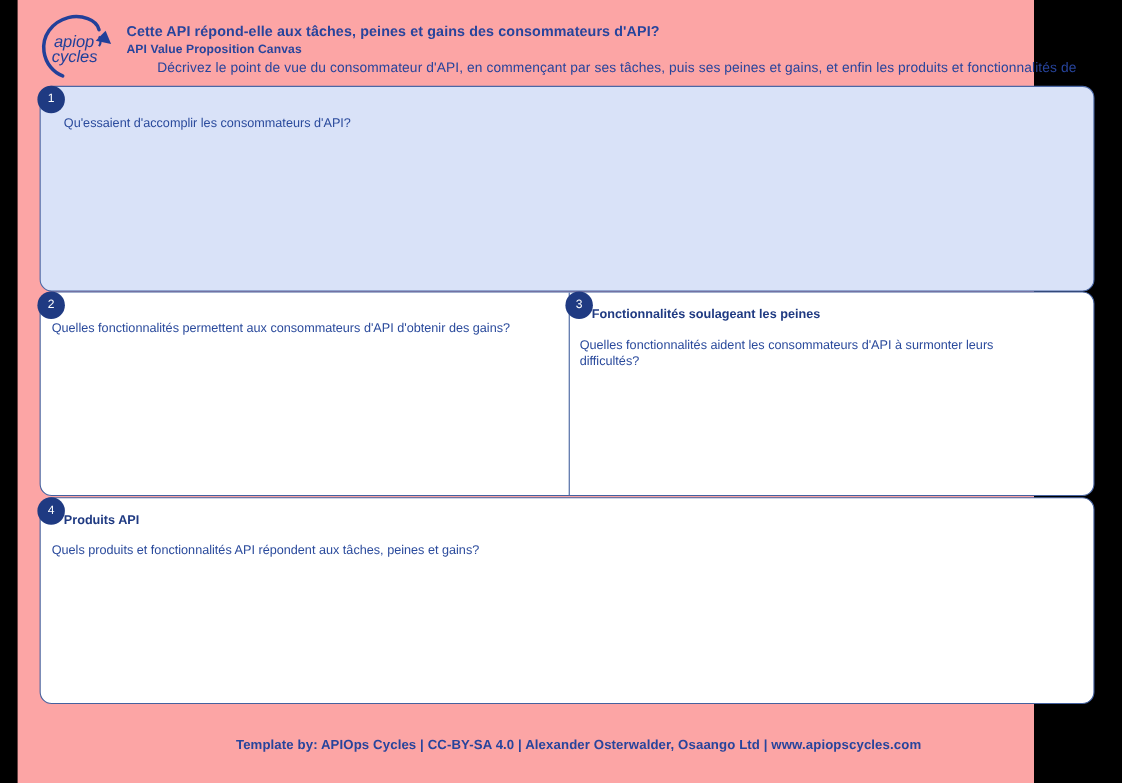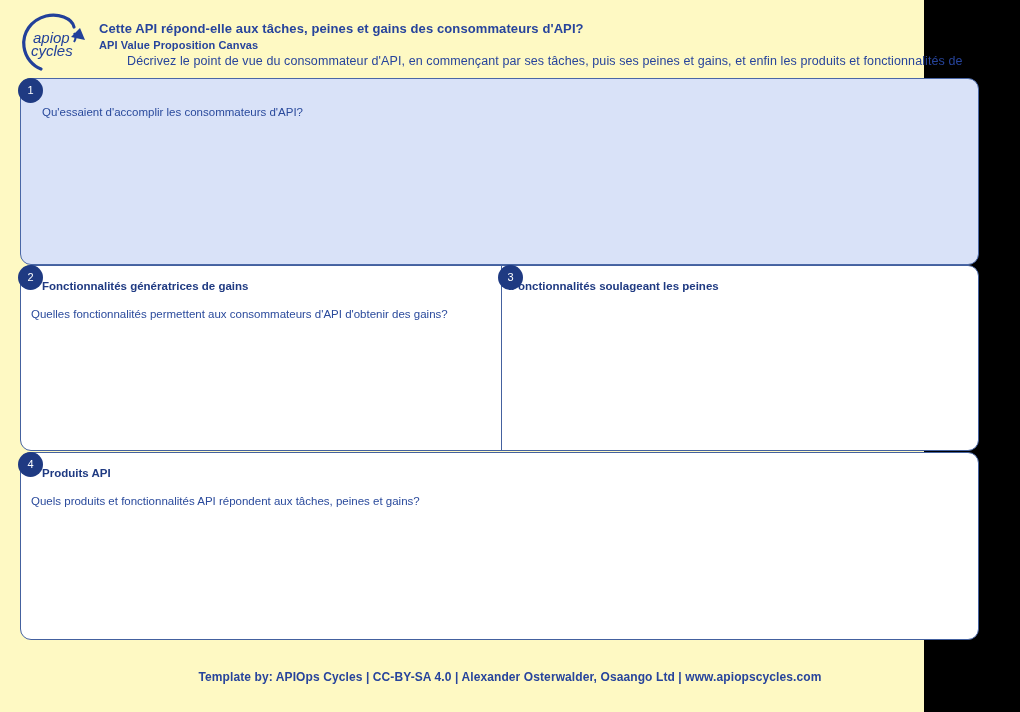--- a/index.html
+++ b/index.html
@@ -11,24 +11,24 @@
     width: 1020px;
     height: 712px;
     position: relative;
     overflow: hidden;
     font-family: "Liberation Sans", sans-serif;
     -webkit-font-smoothing: antialiased;
   }
 
   .canvas {
     position: absolute;
-    left: 0; top: 0;
+    left: 16px; top: 0;
     width: 924px;
     height: 712px;
-    background: #fef9c3;
+    background: #fca5a5;
   }
 
   
   .header {
     position: absolute;
     left: 0; top: 0;
     width: 1020px;
     height: 78px;
   }
   .logo {
@@ -144,21 +144,21 @@
   .labels .sub {
     font-size: 11.5px;
     color: #2a4a9c;
     line-height: 15px;
     margin-top: 13px;
   }
   .labels--1 { left: 42px; top: 92px; width: 700px; }
   .labels--2 { left: 31px; top: 279px; width: 420px; }
   .labels--2 .ttl { margin-left: 11px; }
   .labels--3 { left: 511px; top: 279px; width: 430px; }
-  .labels--3 .ttl { }
+  .labels--3 .ttl { margin-left: 11px; }
   .labels--4 { left: 31px; top: 466px; width: 700px; }
   .labels--4 .ttl { margin-left: 11px; }
 
   
   .footer {
     position: absolute;
     left: 0;
     top: 670px;
     width: 1020px;
     text-align: center;
@@ -197,27 +197,27 @@
   <div class="labels labels--1">
     <div class="sub">Qu'essaient d'accomplir les consommateurs d'API?</div>
   </div>
 
   <div class="box box--pair">
     <div class="divider"></div>
   </div>
 
   <div class="badge badge--2">2</div>
   <div class="labels labels--2">
-    <div class="ttl">Fonctionnalités génératrices de gains</div>
     <div class="sub">Quelles fonctionnalités permettent aux consommateurs d'API d'obtenir des gains?</div>
   </div>
 
   <div class="badge badge--3">3</div>
   <div class="labels labels--3">
     <div class="ttl">Fonctionnalités soulageant les peines</div>
+    <div class="sub">Quelles fonctionnalités aident les consommateurs d'API à surmonter leurs difficultés?</div>
   </div>
 
   <div class="box box--products"></div>
   <div class="badge badge--4">4</div>
   <div class="labels labels--4">
     <div class="ttl">Produits API</div>
     <div class="sub">Quels produits et fonctionnalités API répondent aux tâches, peines et gains?</div>
   </div>
 
   <div class="footer">Template by: APIOps Cycles | CC-BY-SA 4.0 | Alexander Osterwalder, Osaango Ltd | www.apiopscycles.com</div>

